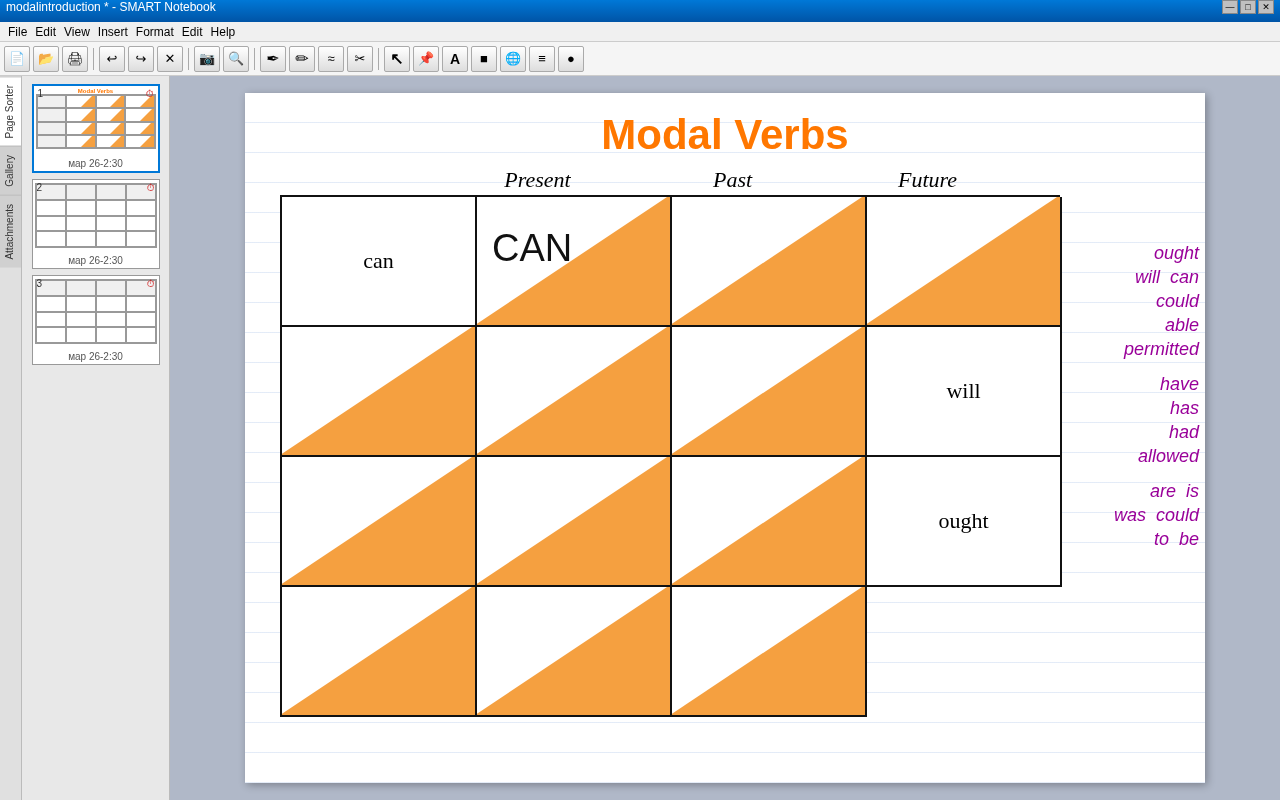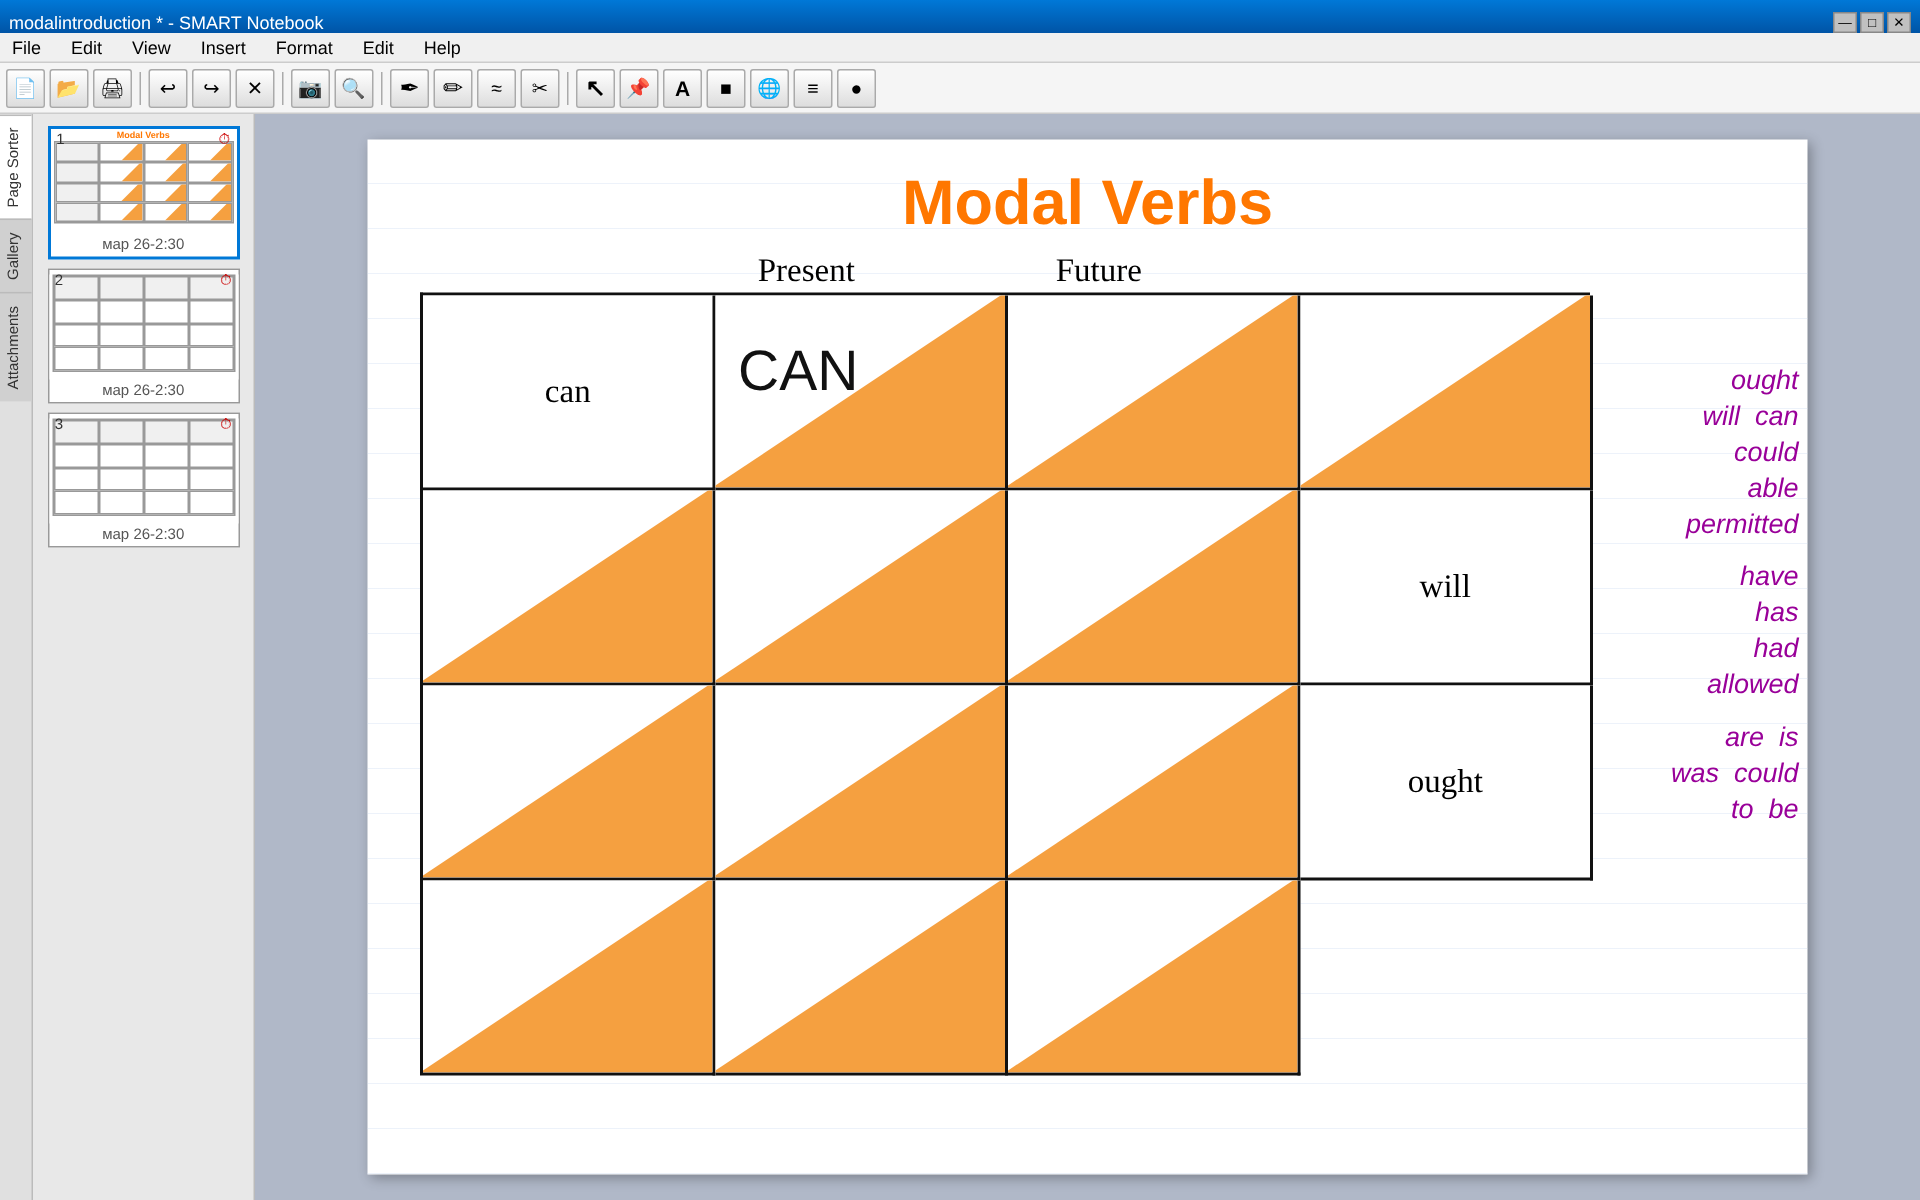--- a/index.html
+++ b/index.html
@@ -3,39 +3,38 @@
   <meta charset="utf-8">
   <style>
     * { margin: 0; padding: 0; box-sizing: border-box; }
     body { width: 1280px; height: 800px; overflow: hidden; font-family: Arial, sans-serif; background: #c0c0c0; }
 
     
     .title-bar {
       background: linear-gradient(to bottom, #0078d7, #0054a6);
       height: 22px;
       display: flex;
-      align-items: flex-end;
+      align-items: flex-start;
       padding: 0 6px;
       color: white;
       font-size: 12px;
       justify-content: space-between;
     }
     .title-bar-controls { display: flex; gap: 2px; }
     .title-bar-btn { width: 16px; height: 14px; background: #c0c0c0; border: 1px solid #888; font-size: 9px; display: flex; align-items: center; justify-content: center; cursor: pointer; color: #000; }
 
     
     .menu-bar {
       background: #f0f0f0;
       height: 20px;
       display: flex;
       align-items: center;
       padding: 0 4px;
       border-bottom: 1px solid #ccc;
       font-size: 12px;
-      gap: 12px;
     }
     .menu-item { cursor: pointer; padding: 0 4px; }
 
     
     .toolbar {
       background: #f5f5f5;
       height: 34px;
       display: flex;
       align-items: center;
       padding: 0 4px;
@@ -157,20 +156,21 @@
     .col-headers {
       display: flex;
       margin: 8px 0 2px 0;
       padding-left: 195px;
     }
     .col-header {
       width: 195px;
       text-align: center;
       font-size: 22px;
       font-family: serif;
+      font-style: italic;
     }
 
     
     .grid-table {
       margin: 0 auto;
       margin-left: 35px;
       display: grid;
       grid-template-columns: 195px 195px 195px 195px;
       grid-template-rows: repeat(4, 130px);
       border-left: 2px solid #111;
@@ -445,20 +445,21 @@
   </div>
 
   <div class="content-area">
 
     <div class="notebook-page">
 
       <div class="page-title">Modal Verbs</div>
 
       <div class="col-headers">
         <div class="col-header">Present</div>
+        <div class="col-header">Past</div>
         <div class="col-header">Future</div>
       </div>
 
       <div class="grid-table">
 
         <div class="grid-cell label-cell">
           <span>can</span>
         </div>
         <div class="grid-cell triangle-cell">
           <div class="orange-triangle"></div>

